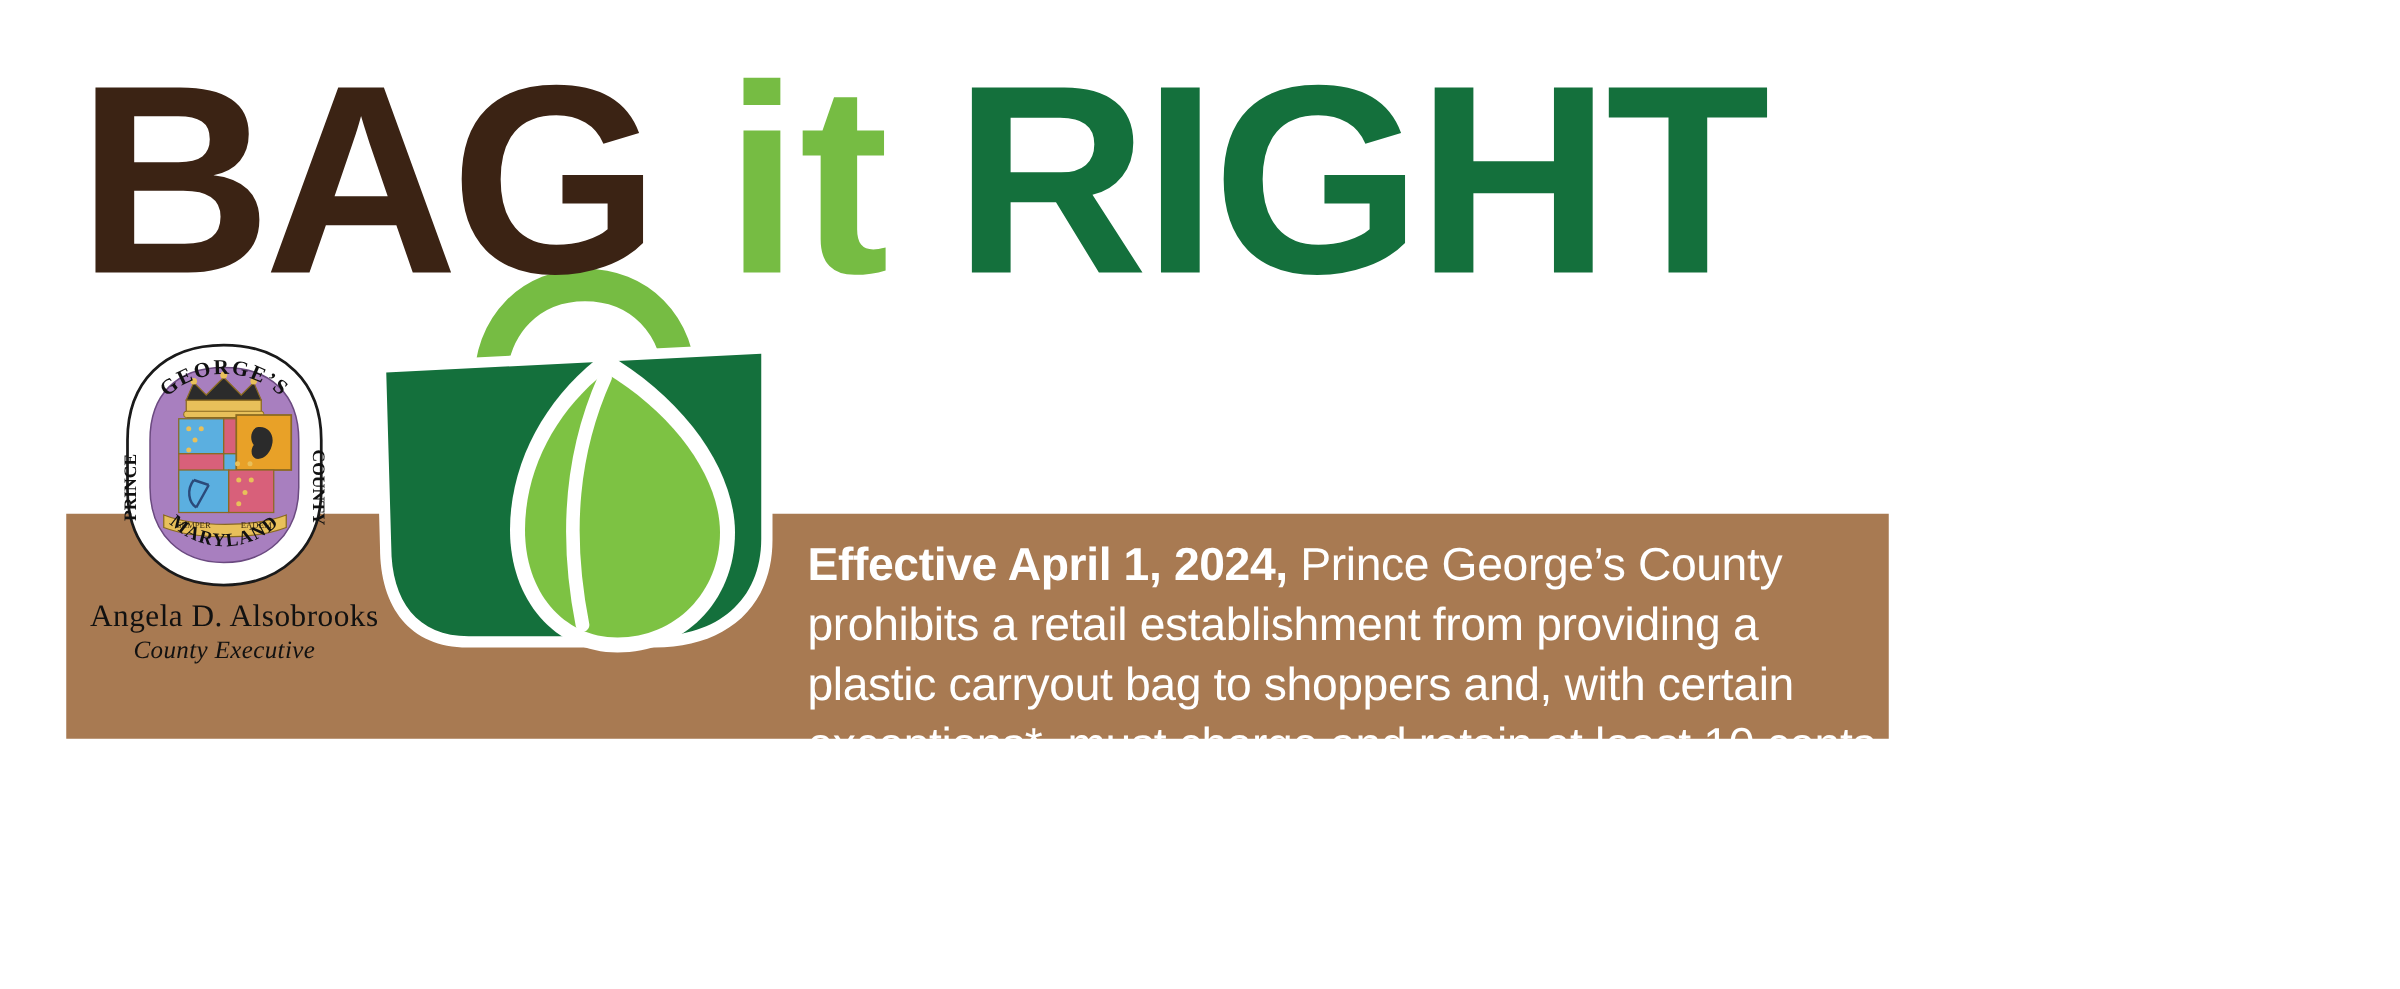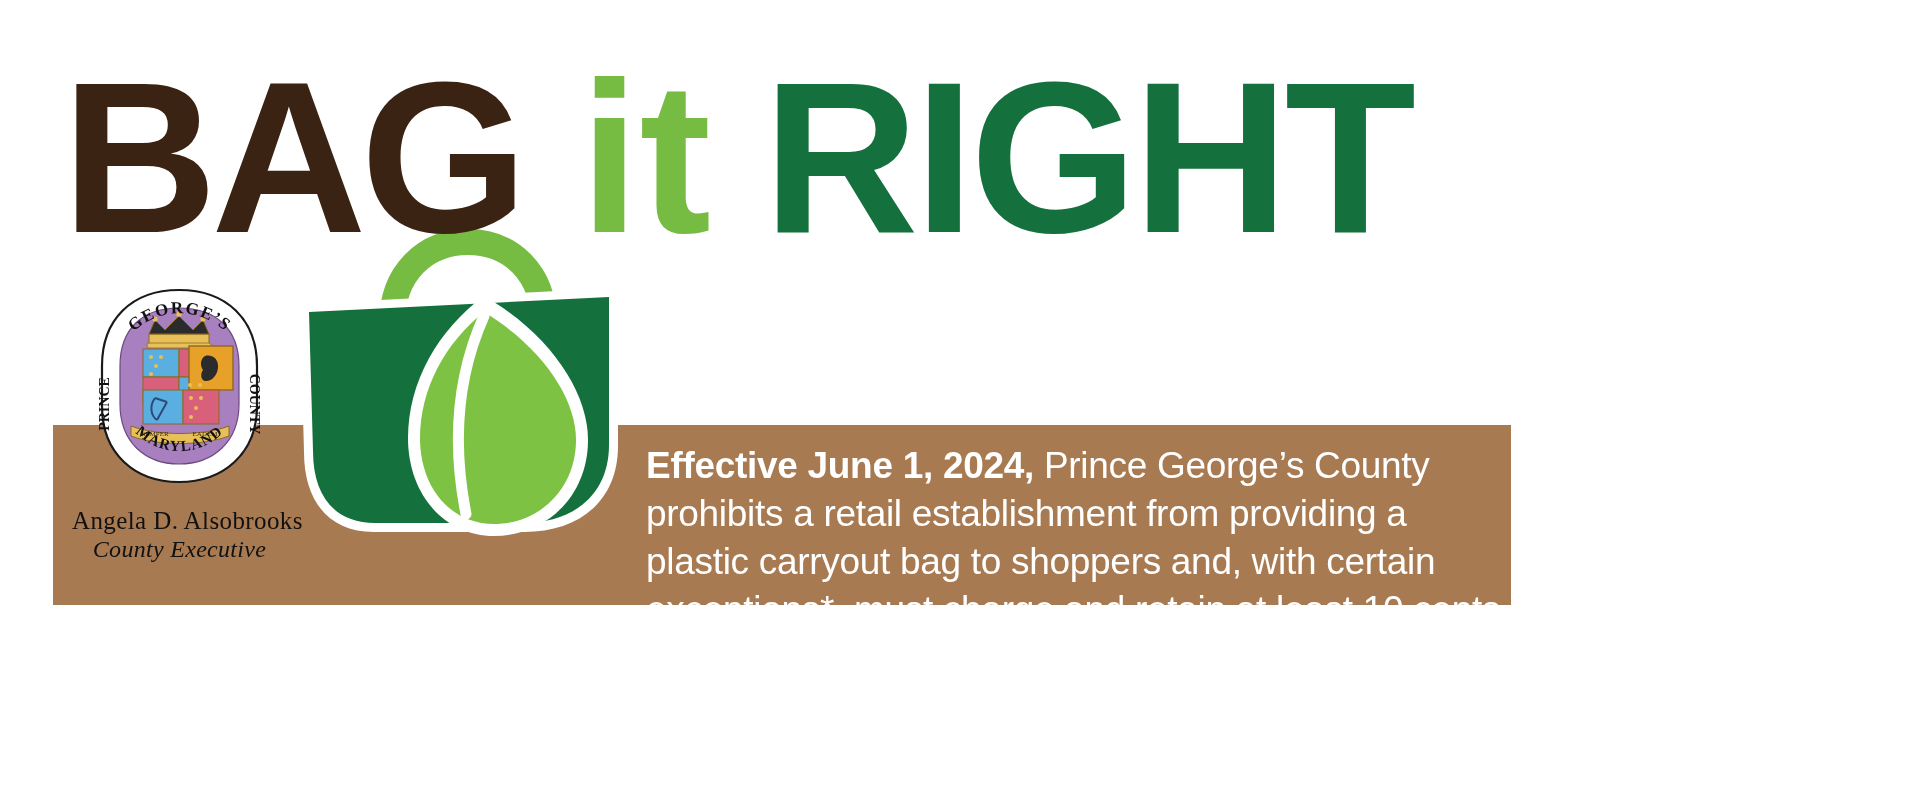--- a/index.html
+++ b/index.html
@@ -3,21 +3,21 @@
 <meta charset="utf-8">
 <style>
   html,body{margin:0;padding:0;}
   body{
     width:1920px;height:791px;
     background:#ffffff;
     font-family:"Liberation Sans", sans-serif;
     overflow:hidden;
     position:relative;
   }
-  .stage{position:absolute;left:0;top:14px;width:1920px;height:589px;}
+  .stage{position:absolute;left:0;top:0;width:1920px;height:589px;}
 
   
   .brown-band{
     position:absolute;
     left:53px;top:411px;
     width:1458px;height:180px;
     background:#A87A52;
   }
 
   
@@ -62,29 +62,29 @@
     left:72px;top:272px;
     width:215px;
     z-index:7;
     text-align:center;
   }
   .seal-svg{display:block;width:185px;height:200px;margin:0 auto;}
   .exec-name{
     font-family:"Liberation Serif", serif;
     font-size:25px;
     color:#111111;
-    margin-top:21px;
+    margin-top:8px;
     letter-spacing:0.4px;
     white-space:nowrap;
     text-align:center;
   }
   .exec-title{
     font-family:"Liberation Serif", serif;
     font-style:italic;
-    font-size:24px;
+    font-size:20px;
     color:#111111;
     margin-top:1px;
     letter-spacing:0.3px;
     white-space:nowrap;
   }
 
   
   .body-copy{
     position:absolute;
     left:646px;top:428px;
@@ -191,16 +191,16 @@
       </text>
       <text x="22" y="118" font-family="'Liberation Serif',serif" font-size="14" font-weight="bold" fill="#111111" transform="rotate(-90 22 118)" text-anchor="middle">PRINCE</text>
       <text x="163" y="118" font-family="'Liberation Serif',serif" font-size="14" font-weight="bold" fill="#111111" transform="rotate(90 163 118)" text-anchor="middle">COUNTY</text>
     </svg>
 
     <div class="exec-name">Angela D. Alsobrooks</div>
     <div class="exec-title">County Executive</div>
   </div>
 
   <div class="body-copy">
-    <b>Effective June 1, 2024,</b><span class="reg"> Prince George’s County prohibits a retail establishment from providing a plastic carryout bag to shoppers and, with certain exceptions*, must charge and retain at least 10 cents for each paper carryout or reusable bag provided to a customer.</span>
+    <b>Effective April 1, 2024,</b><span class="reg"> Prince George’s County prohibits a retail establishment from providing a plastic carryout bag to shoppers and, with certain exceptions*, must charge and retain at least 10 cents for each paper carryout or reusable bag provided to a customer.</span>
   </div>
 
 </div>
 
 </body></html>

